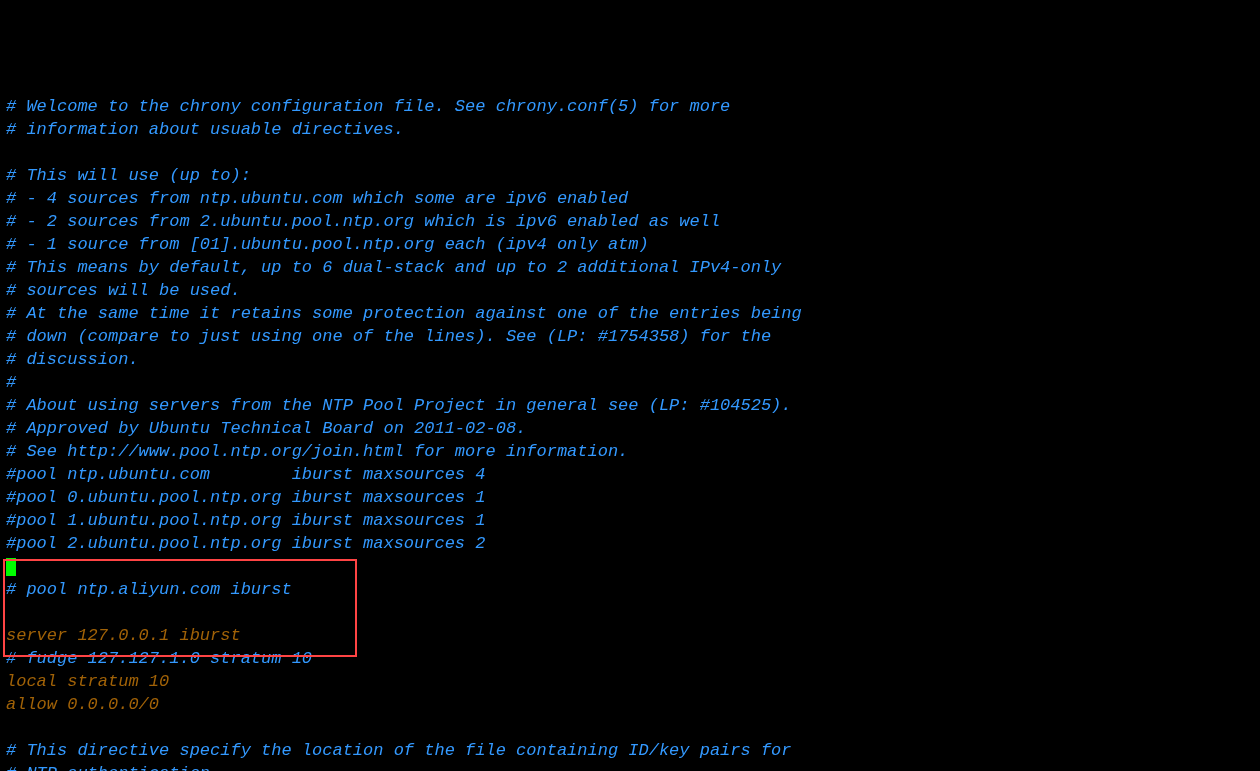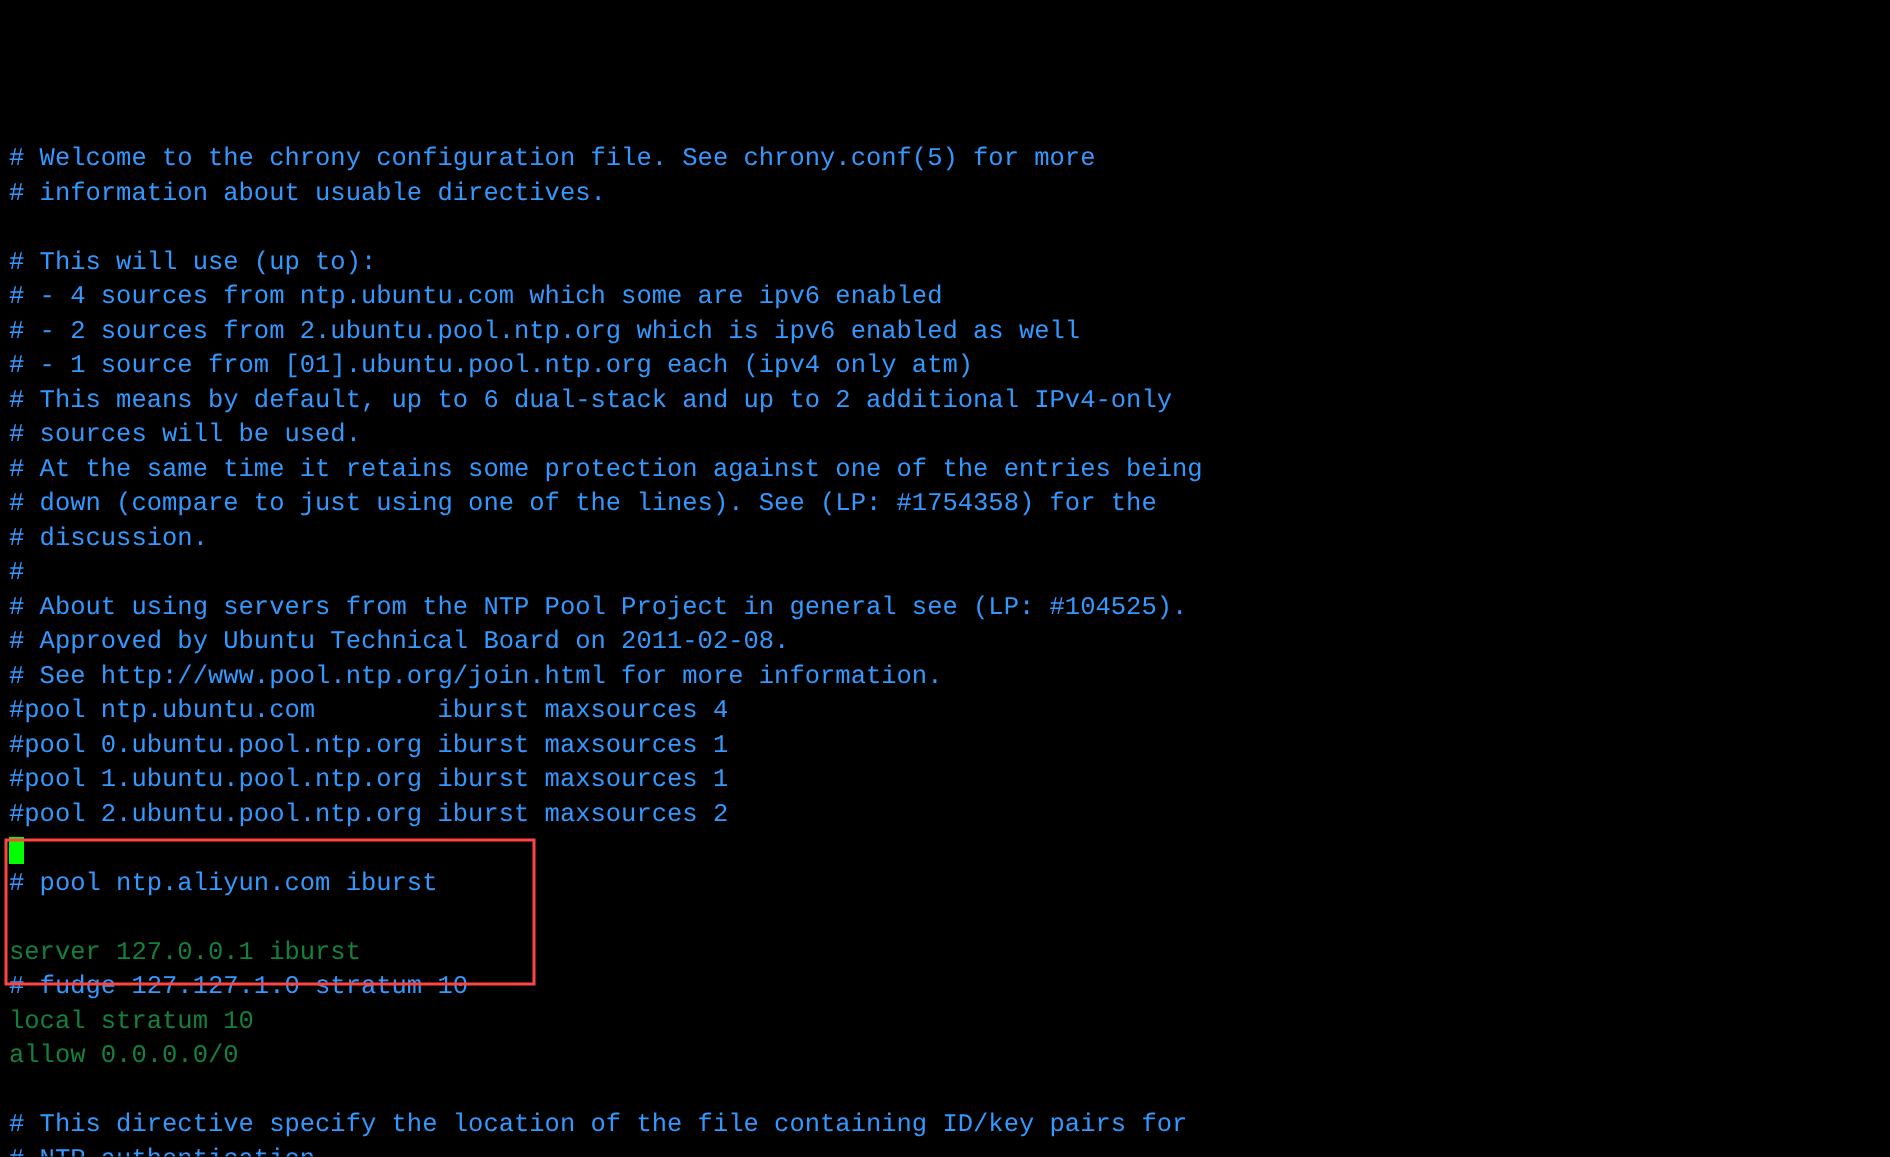--- a/index.html
+++ b/index.html
@@ -17,40 +17,41 @@
       white-space: pre;
       width: 1260px;
       height: 771px;
       overflow: hidden;
       position: relative;
     }
     .comment {
       color: #3399ff;
     }
     .normal {
-      color: #15803d;
+      color: #a16207;
     }
     .cursor {
       display: inline-block;
       width: 10px;
       height: 18px;
       background-color: #00ff00;
       vertical-align: text-bottom;
     }
     .highlight-box {
       position: absolute;
       border: 2px solid #ff4444;
       left: 3px;
       top: 559px;
       width: 354px;
       height: 98px;
       pointer-events: none;
     }
     .line {
       height: 23px;
+      font-style: italic;
     }
   </style>
 </head>
 <body>
 
 
 
 <div id="editor-content"><div class="line"><span class="comment"># Welcome to the chrony configuration file. See chrony.conf(5) for more</span></div><div class="line"><span class="comment"># information about usuable directives.</span></div><div class="line"><span>&nbsp;</span></div><div class="line"><span class="comment"># This will use (up to):</span></div><div class="line"><span class="comment"># - 4 sources from ntp.ubuntu.com which some are ipv6 enabled</span></div><div class="line"><span class="comment"># - 2 sources from 2.ubuntu.pool.ntp.org which is ipv6 enabled as well</span></div><div class="line"><span class="comment"># - 1 source from [01].ubuntu.pool.ntp.org each (ipv4 only atm)</span></div><div class="line"><span class="comment"># This means by default, up to 6 dual-stack and up to 2 additional IPv4-only</span></div><div class="line"><span class="comment"># sources will be used.</span></div><div class="line"><span class="comment"># At the same time it retains some protection against one of the entries being</span></div><div class="line"><span class="comment"># down (compare to just using one of the lines). See (LP: #1754358) for the</span></div><div class="line"><span class="comment"># discussion.</span></div><div class="line"><span class="comment">#</span></div><div class="line"><span class="comment"># About using servers from the NTP Pool Project in general see (LP: #104525).</span></div><div class="line"><span class="comment"># Approved by Ubuntu Technical Board on 2011-02-08.</span></div><div class="line"><span class="comment"># See http://www.pool.ntp.org/join.html for more information.</span></div><div class="line"><span class="comment">#pool ntp.ubuntu.com        iburst maxsources 4</span></div><div class="line"><span class="comment">#pool 0.ubuntu.pool.ntp.org iburst maxsources 1</span></div><div class="line"><span class="comment">#pool 1.ubuntu.pool.ntp.org iburst maxsources 1</span></div><div class="line"><span class="comment">#pool 2.ubuntu.pool.ntp.org iburst maxsources 2</span></div><div class="line"><span class="cursor"></span></div><div class="line"><span class="comment"># pool ntp.aliyun.com iburst</span></div><div class="line"><span>&nbsp;</span></div><div class="line"><span class="normal">server 127.0.0.1 iburst</span></div><div class="line"><span class="comment"># fudge 127.127.1.0 stratum 10</span></div><div class="line"><span class="normal">local stratum 10</span></div><div class="line"><span class="normal">allow 0.0.0.0/0</span></div><div class="line"><span>&nbsp;</span></div><div class="line"><span class="comment"># This directive specify the location of the file containing ID/key pairs for</span></div><div class="line"><span class="comment"># NTP authentication.</span></div></div>
 
 <div class="highlight-box"></div>

